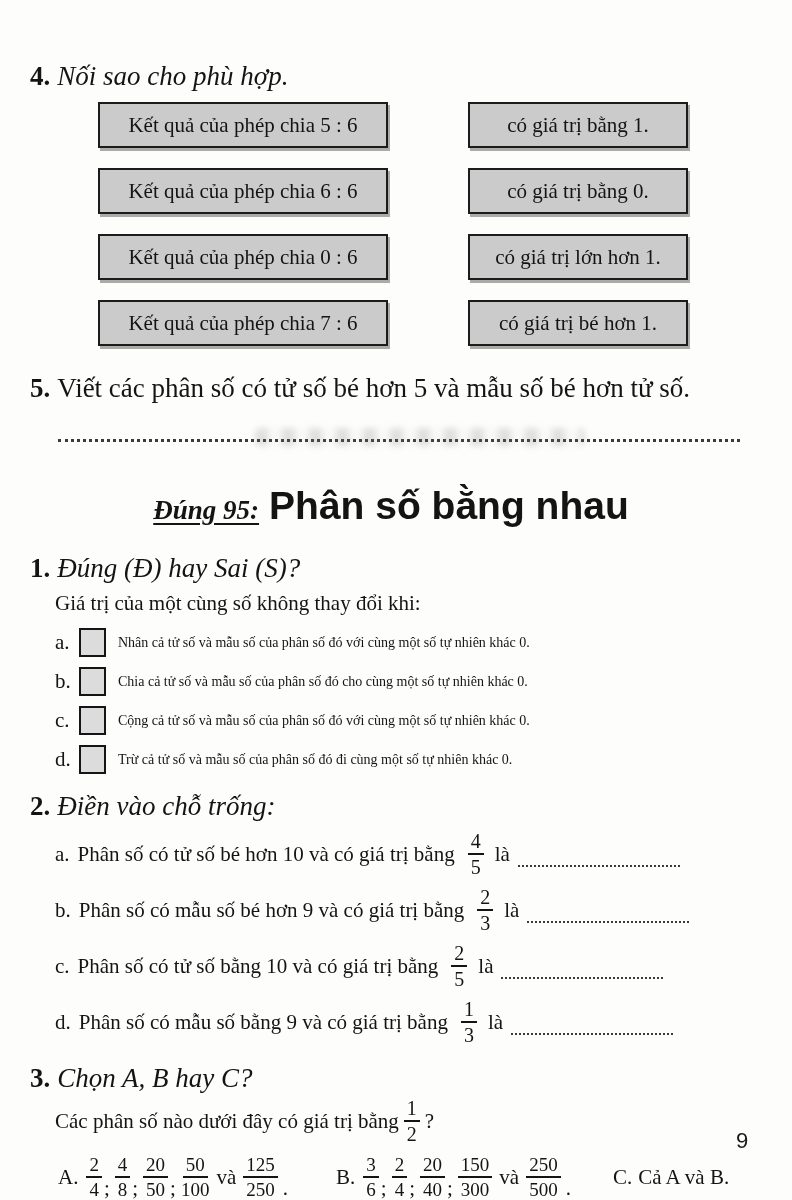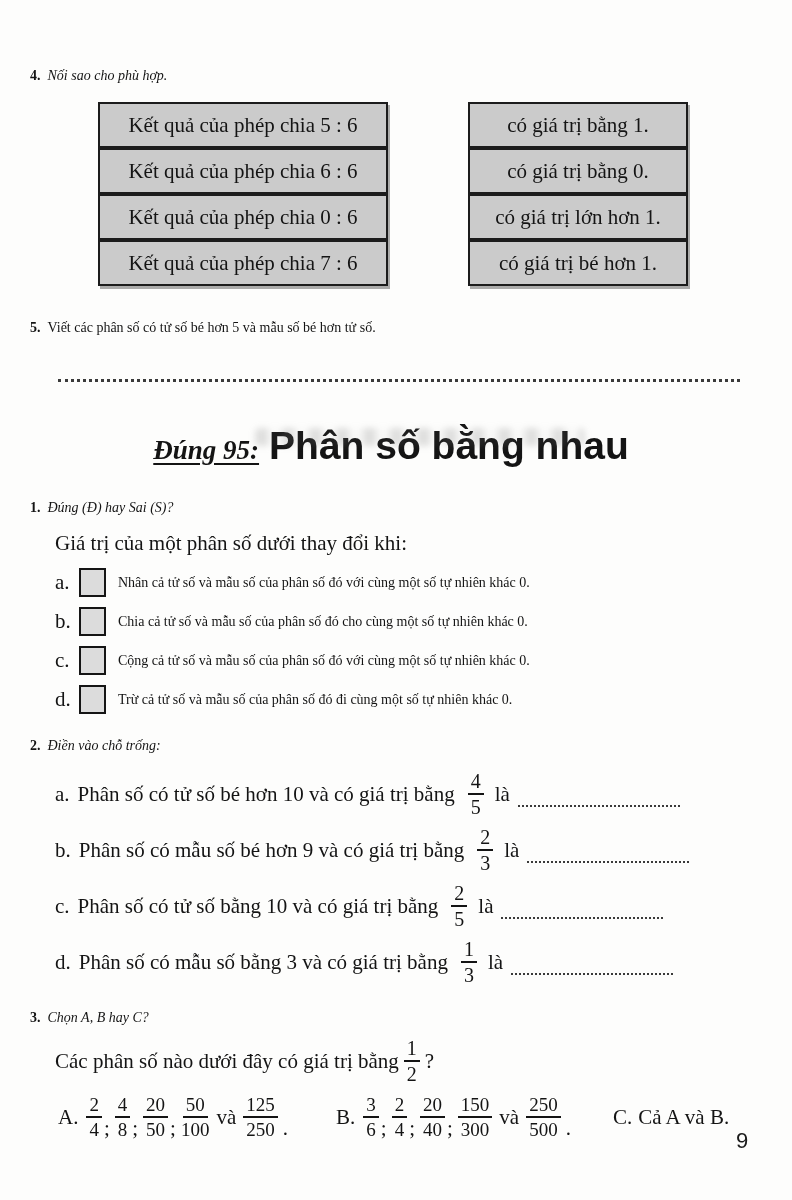--- a/index.html
+++ b/index.html
@@ -5,28 +5,28 @@
   * { margin:0; padding:0; box-sizing:border-box; }
   html,body { background:#e9e9e9; }
   .page {
     position:relative; width:792px; height:1200px; margin:0 auto;
     background:#fdfdfc; color:#141414; overflow:hidden;
     font-family:"Liberation Serif", serif; font-size:21px;
   }
   .content { padding:62px 40px 0 30px; }
 
   
-  .ex-header { font-size:14px; line-height:28px; white-space:nowrap; }
+  .ex-header { font-size:27px; line-height:28px; white-space:nowrap; }
   .ex-num { font-weight:bold; margin-right:7px; }
   .ex-title { font-style:italic; }
   .ex-title-plain { font-style:normal; }
 
   
   .match-grid { display:flex; margin:12px 0 0 68px; column-gap:80px; }
-  .match-col { display:flex; flex-direction:column; row-gap:0; }
+  .match-col { display:flex; flex-direction:column; row-gap:20px; }
   .match-col.left  { width:290px; }
   .match-col.right { width:220px;justify-content:center; }
   .match-box {
     height:46px; display:flex; align-items:center; justify-content:center;
     background:#cbcbcb; border:2px solid #1c1c1c;
     box-shadow:2px 3px 0 rgba(70,70,70,0.45);
     font-size:21px; text-align:center;
   }
 
   .ex5 { margin-top:28px; }
@@ -123,21 +123,21 @@
 
     <div class="bleed"></div>
     <div class="lesson-heading">
       <span class="lesson-label">Đúng 95:</span><span class="lesson-title">Phân số bằng nhau</span>
     </div>
 
     <section class="ex1">
       <div class="ex-header">
         <span class="ex-num">1.</span><span class="ex-title">Đúng (Đ) hay Sai (S)?</span>
       </div>
-      <div class="intro">Giá trị của một phân số dưới thay đổi khi:</div>
+      <div class="intro">Giá trị của một cùng số không thay đổi khi:</div>
 
       <div class="tf-item">
         <span class="item-label">a.</span>
         <span class="checkbox"></span>
         <span class="tf-text">Nhân cả tử số và mẫu số của phân số đó với cùng một số tự nhiên khác 0.</span>
       </div>
       <div class="tf-item">
         <span class="item-label">b.</span>
         <span class="checkbox"></span>
         <span class="tf-text">Chia cả tử số và mẫu số của phân số đó cho cùng một số tự nhiên khác 0.</span>
@@ -184,21 +184,21 @@
         <span class="fill-text">Phân số có tử số bằng 10 và có giá trị bằng</span>
         <span class="frac">
             <span class="num">2</span>
             <span class="den">5</span>
           </span>
         <span class="fill-suffix">là</span>
         <span class="answer-dots"></span>
       </div>
       <div class="fill-item">
         <span class="fill-text">d.</span>
-        <span class="fill-text">Phân số có mẫu số bằng 3 và có giá trị bằng</span>
+        <span class="fill-text">Phân số có mẫu số bằng 9 và có giá trị bằng</span>
         <span class="frac">
             <span class="num">1</span>
             <span class="den">3</span>
           </span>
         <span class="fill-suffix">là</span>
         <span class="answer-dots"></span>
       </div>
     </section>
 
     <section class="ex3">

